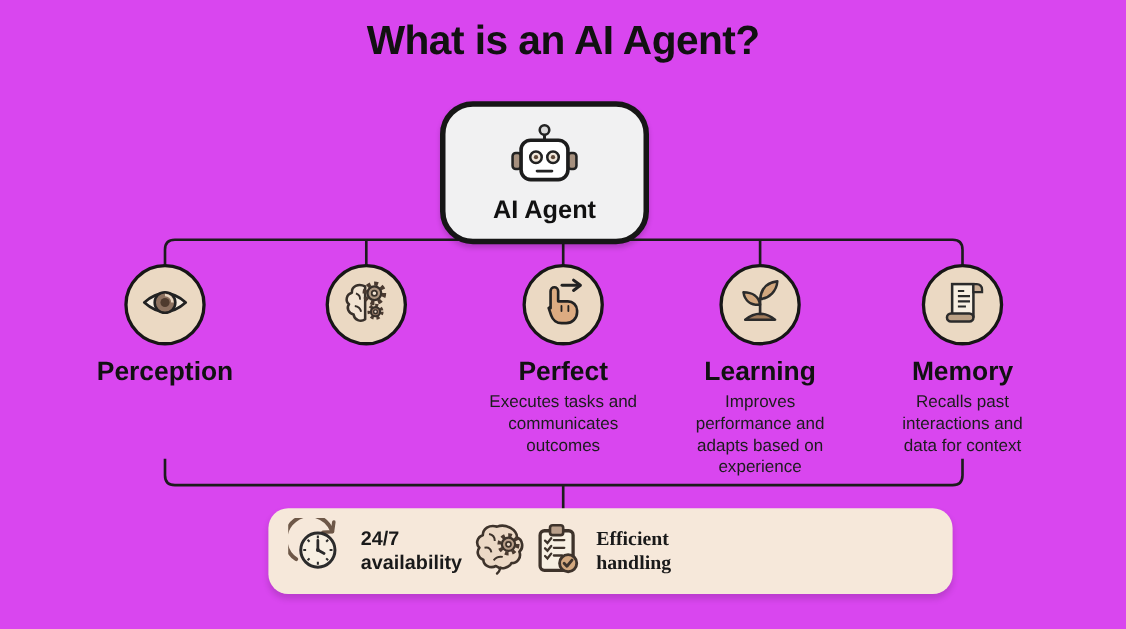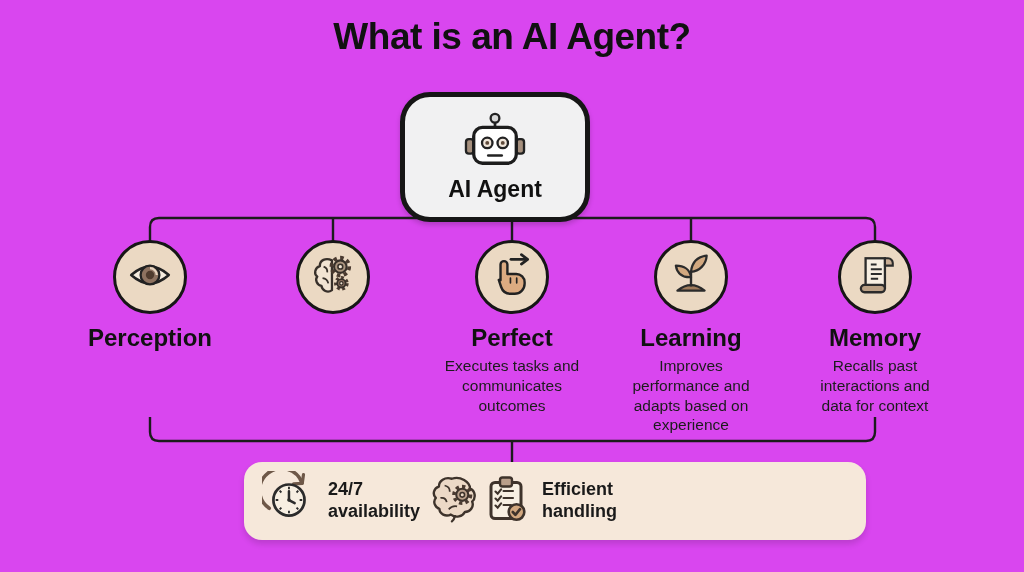--- a/index.html
+++ b/index.html
@@ -36,21 +36,21 @@
   .banner{
     position:absolute;left:202px;top:462px;width:622px;height:78px;box-sizing:border-box;
     background:#f6e8da;border-radius:18px;
     display:flex;align-items:center;justify-content:flex-start;
     padding:0 24px 0 18px;
     box-shadow:0 4px 6px rgba(0,0,0,0.14);
     margin-left:42px;
   }
   .benefit{display:flex;align-items:center;gap:10px;}
   .b-label{font-size:18px;font-weight:700;line-height:1.22;color:#1a1a1a;text-align:left;}
-  .b1{max-width:100px;} .b2{max-width:214px;} .b3{max-width:86px;}
+  .b1{max-width:100px;} .b2{max-width:214px;} .b3{max-width:86px;font-family:Liberation Serif, serif;}
 </style>
 </head>
 <body>
 
 <div class="canvas">
 
   <h1 class="title">What is an AI Agent?</h1>
 
   <svg class="connectors" viewBox="0 0 1024 572">
     <path d="M512 197 V218" stroke="#1c1c1c" stroke-width="2.4" fill="none"></path>

